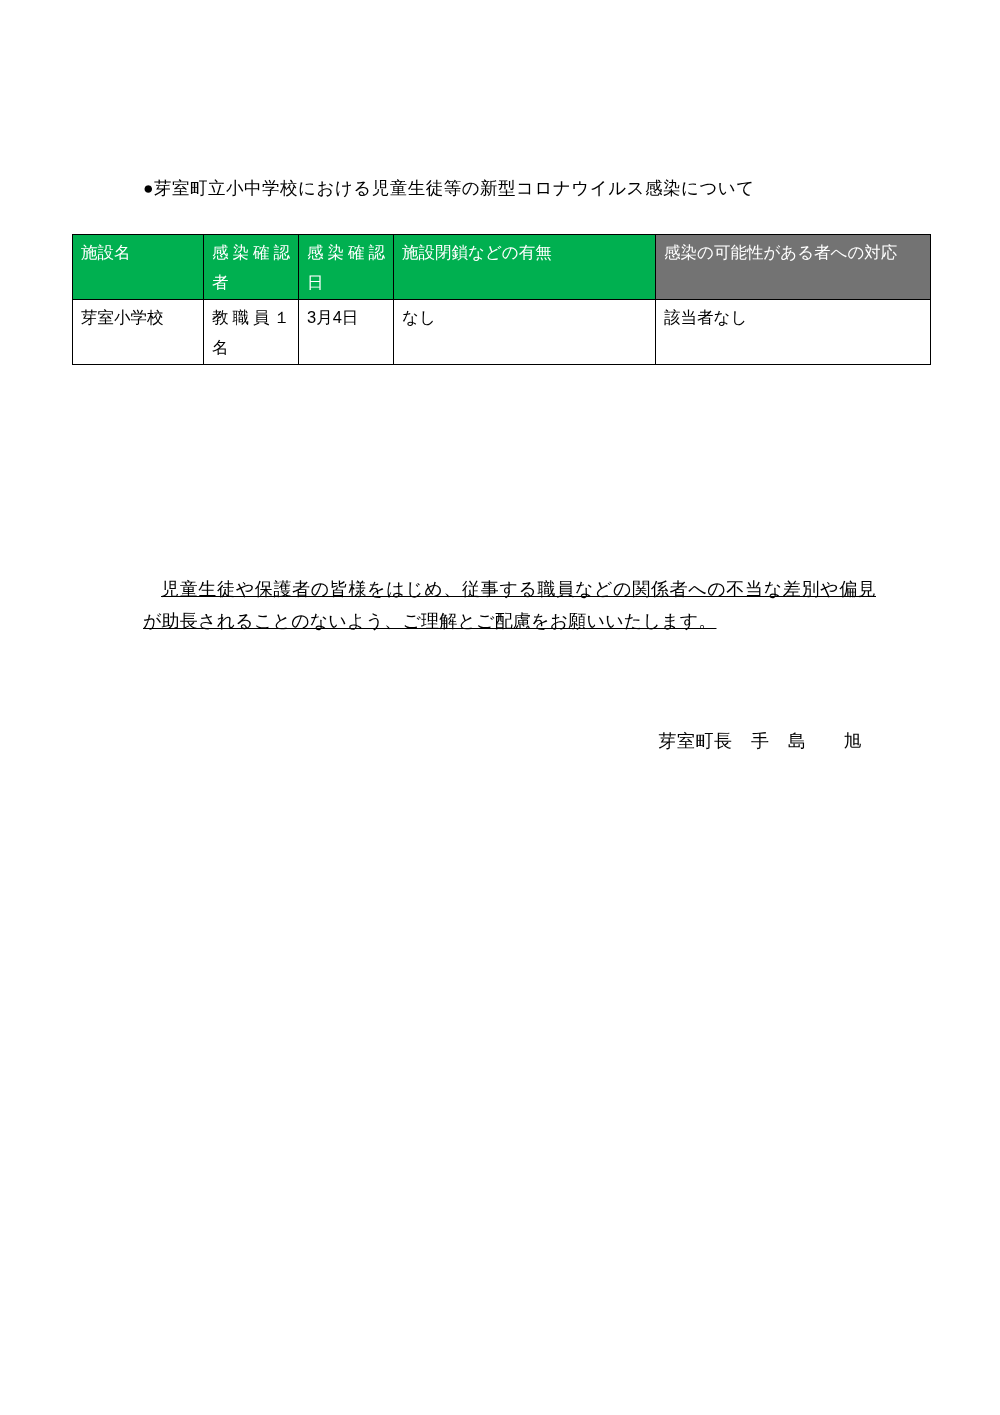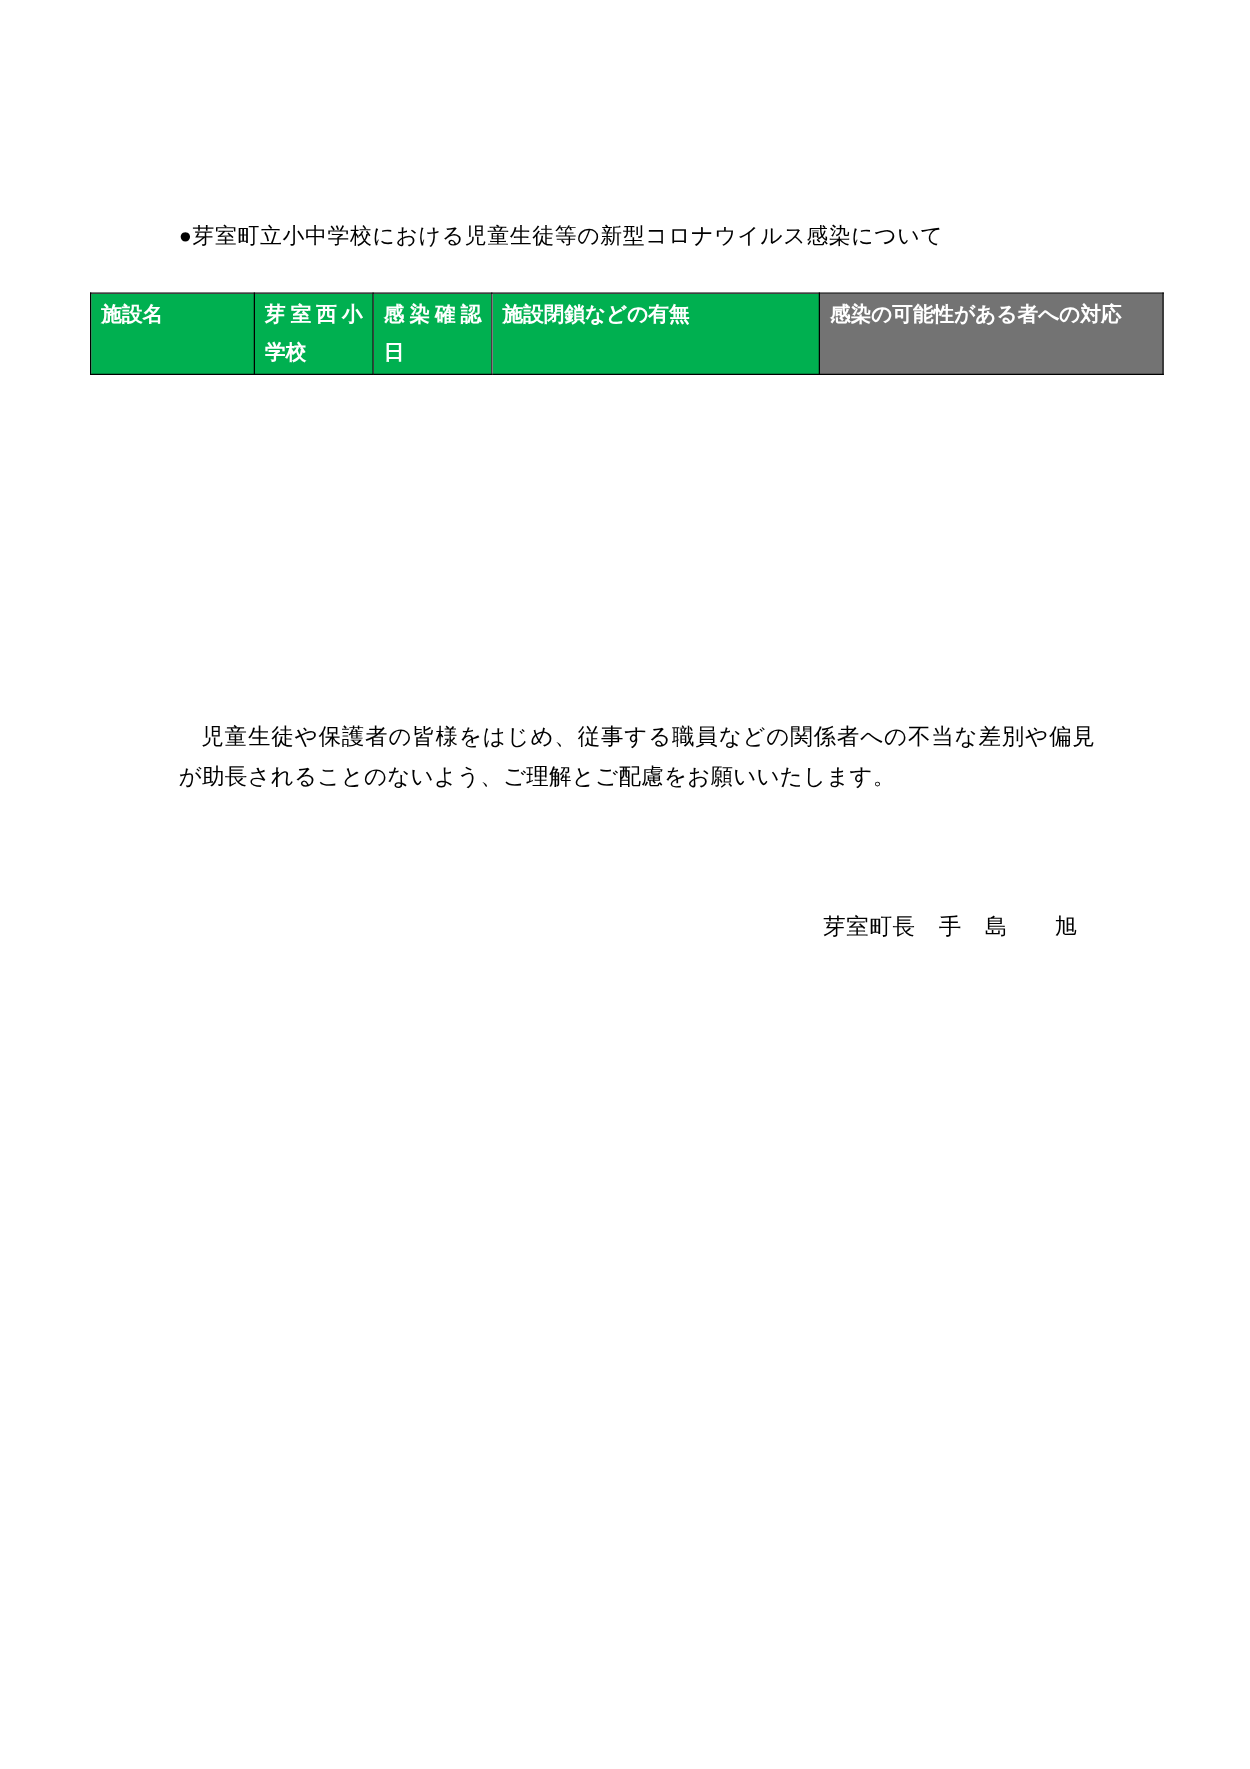--- a/index.html
+++ b/index.html
@@ -31,21 +31,21 @@
     border-collapse: collapse;
     table-layout: fixed;
   }
   .infection-table th,
   .infection-table td {
     border: 1.5px solid #000000;
     vertical-align: top;
     padding: 2px 8px;
     font-size: 16.5px;
     line-height: 30px;
-    font-weight: bold;
+    font-weight: normal;
     text-align: justify;
     text-justify: inter-ideograph;
     overflow: hidden;
     word-break: break-all;
   }
   .infection-table thead th {
     background: #00B050;
     color: #ffffff;
   }
   .infection-table thead tr { height: 64px; }
@@ -55,21 +55,21 @@
     position: absolute;
     left: 143px;
     width: 733px;
     font-size: 18px;
     line-height: 31.5px;
     text-indent: 18px;
     text-align: justify;
     text-justify: inter-ideograph;
     letter-spacing: 0.2px;
   }
-  .para-notice { top: 563px; }
+  .para-notice { top: 563px; text-decoration: underline; }
   .para-closing { top: 653px; width: 760px; }
   .signature-block {
     position: absolute;
     right: 110px;
     top: 714px;
     text-align: right;
     font-size: 18px;
     line-height: 32px;
     letter-spacing: 0.5px;
   }
@@ -86,27 +86,34 @@
     <colgroup>
       <col style="width:131px">
       <col style="width:95px">
       <col style="width:95px">
       <col style="width:262px">
       <col style="width:275px">
     </colgroup>
     <thead>
       <tr>
         <th style="background-color: rgb(0, 176, 80);">施設名</th>
-        <th style="background-color: rgb(0, 176, 80);">芽室西小学校</th>
+        <th style="background-color: rgb(0, 176, 80);">感染確認者</th>
         <th style="background-color: rgb(0, 176, 80);">感染確認日</th>
         <th style="background-color: rgb(0, 176, 80);">施設閉鎖などの有無</th>
         <th style="background-color: #737373;">感染の可能性がある者への対応</th>
       </tr>
     </thead>
     <tbody>
+      <tr class="row-tall">
+        <td>芽室小学校</td>
+        <td>教職員１名</td>
+        <td>3月4日</td>
+        <td>なし</td>
+        <td>該当者なし</td>
+      </tr>
     </tbody>
   </table>
 
   <p class="body-para para-notice">児童生徒や保護者の皆様をはじめ、従事する職員などの関係者への不当な差別や偏見が助長されることのないよう、ご理解とご配慮をお願いいたします。</p>
 
 
   <div class="signature-block">
     <div class="sig-line-mayor">芽室町長　手　島　　旭</div>
   </div>
 

